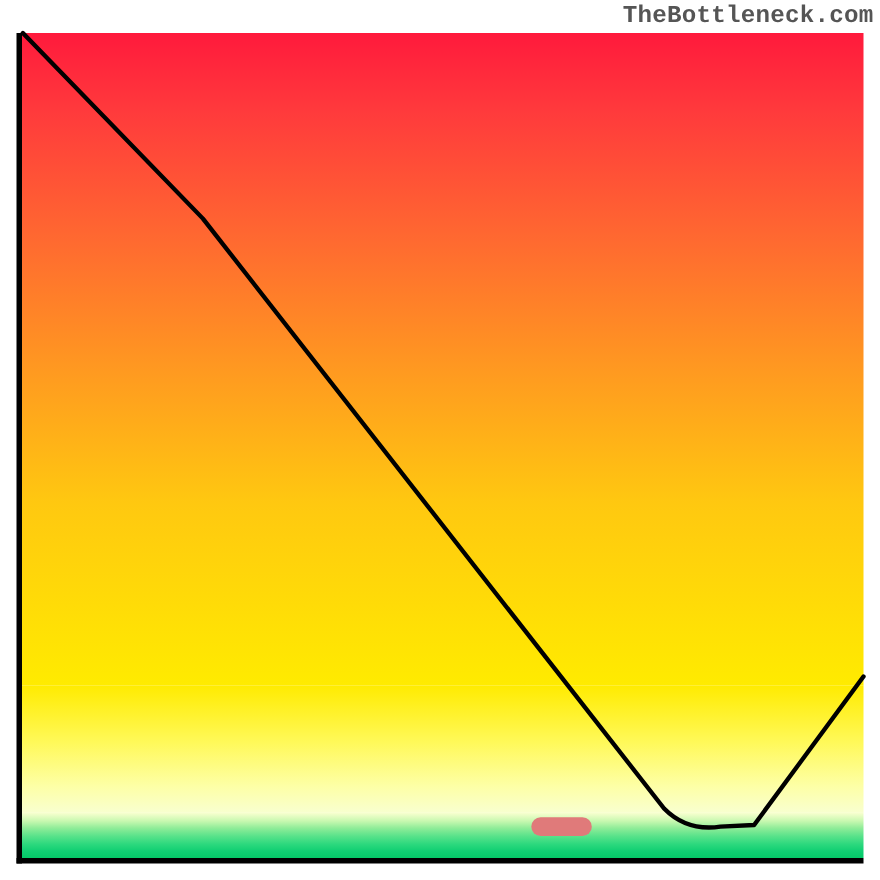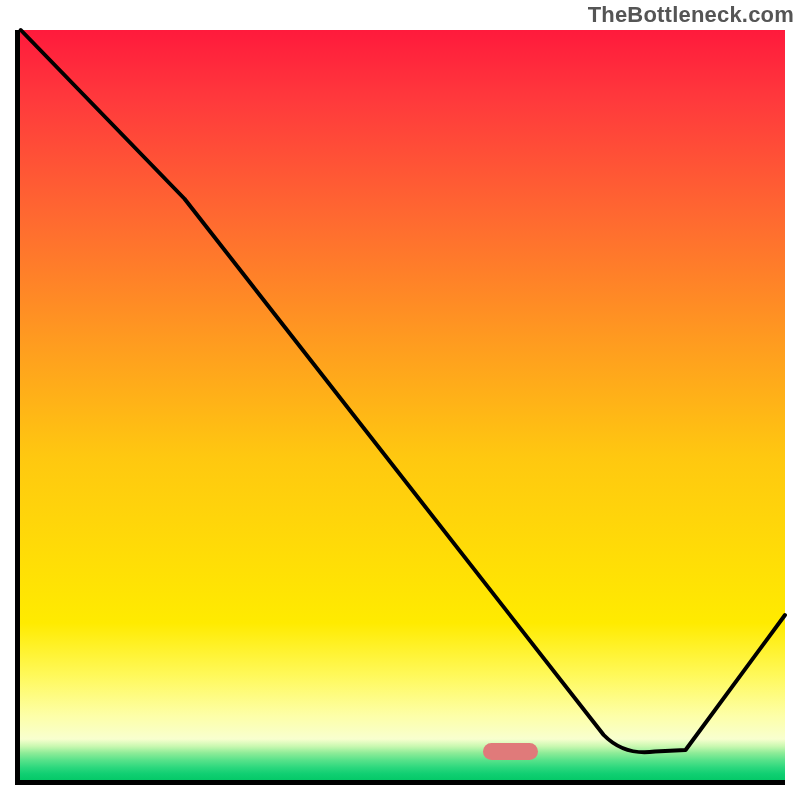--- a/index.html
+++ b/index.html
@@ -17,20 +17,21 @@
     height: 800px;
   }
   .watermark {
     position: absolute;
     top: 2px;
     right: 6px;
     font-size: 22px;
     font-weight: 600;
     color: #555555;
     letter-spacing: 0.2px;
+    font-family: Liberation Mono, monospace;
   }
   .plot {
     position: absolute;
     left: 15px;
     top: 30px;
     width: 770px;
     height: 755px;
     box-sizing: border-box;
     border-left: 5px solid #000;
     border-bottom: 5px solid #000;

